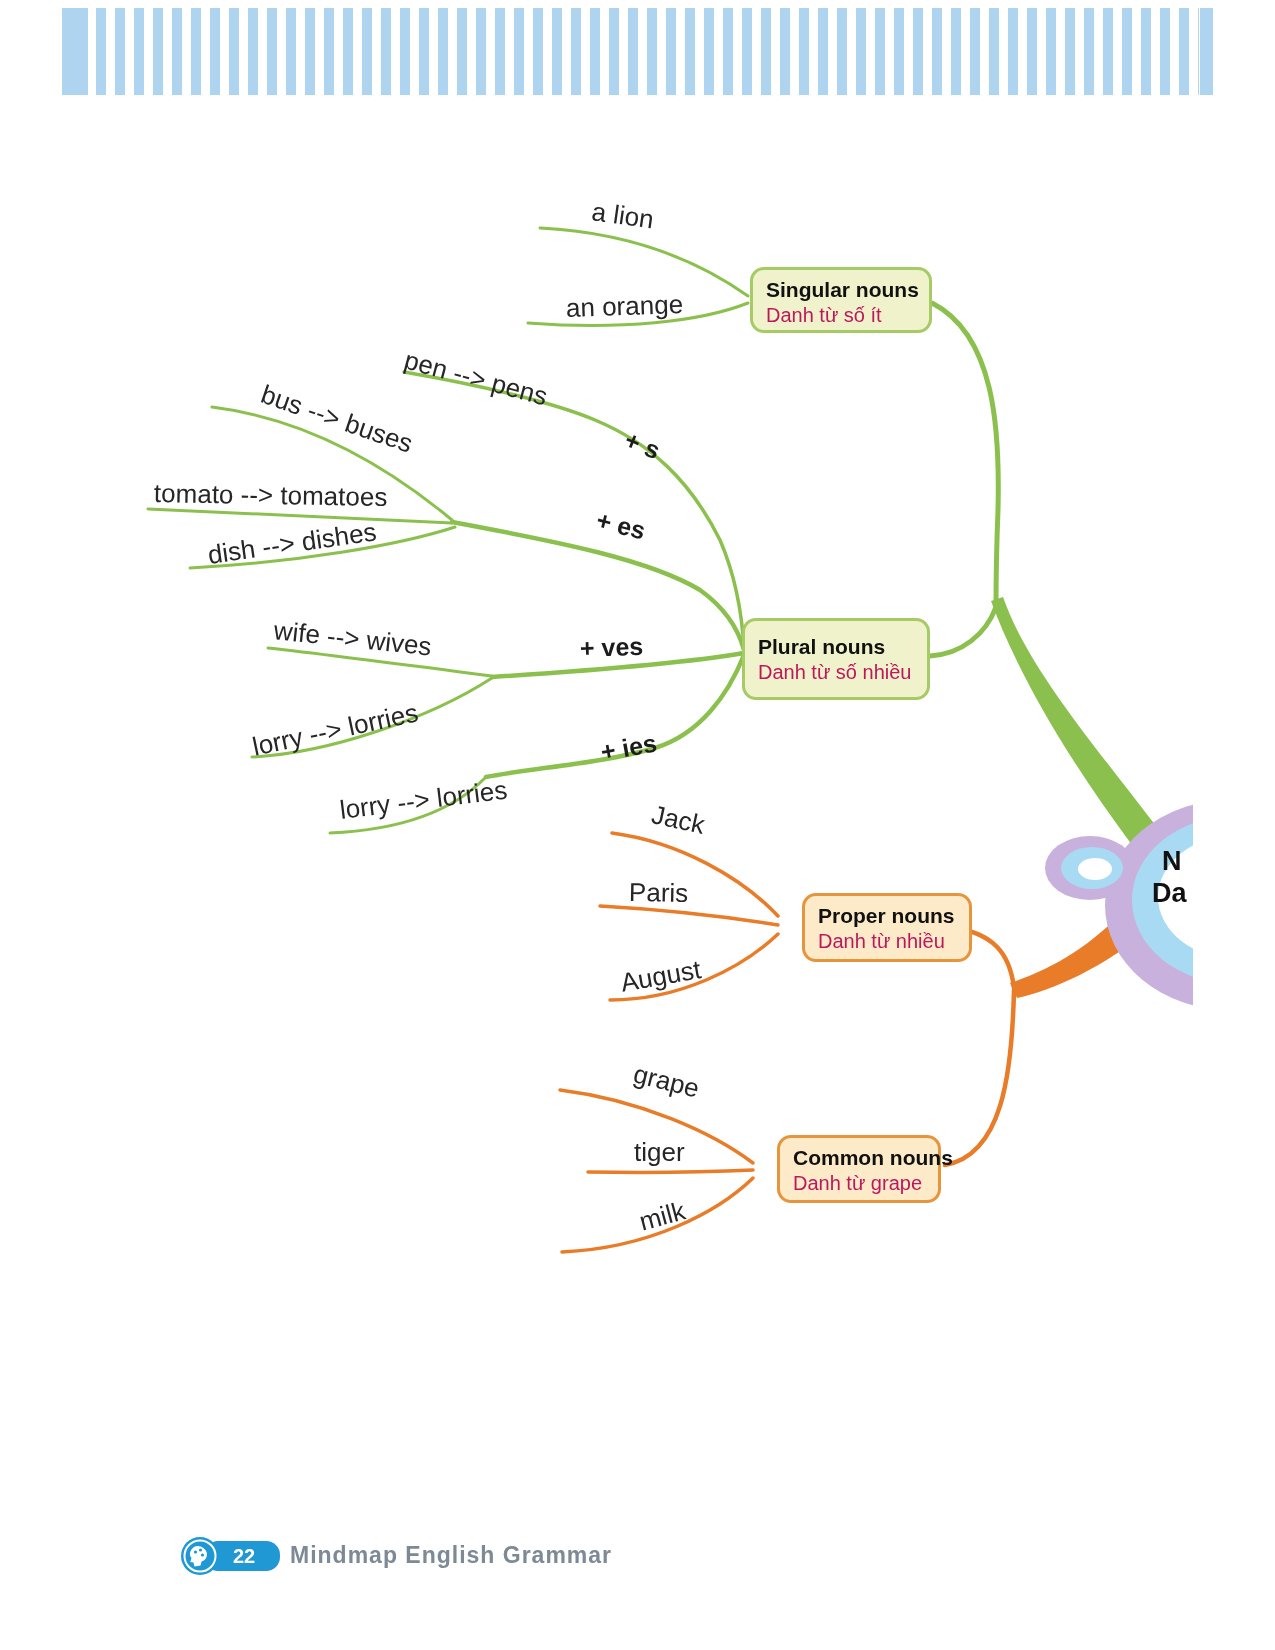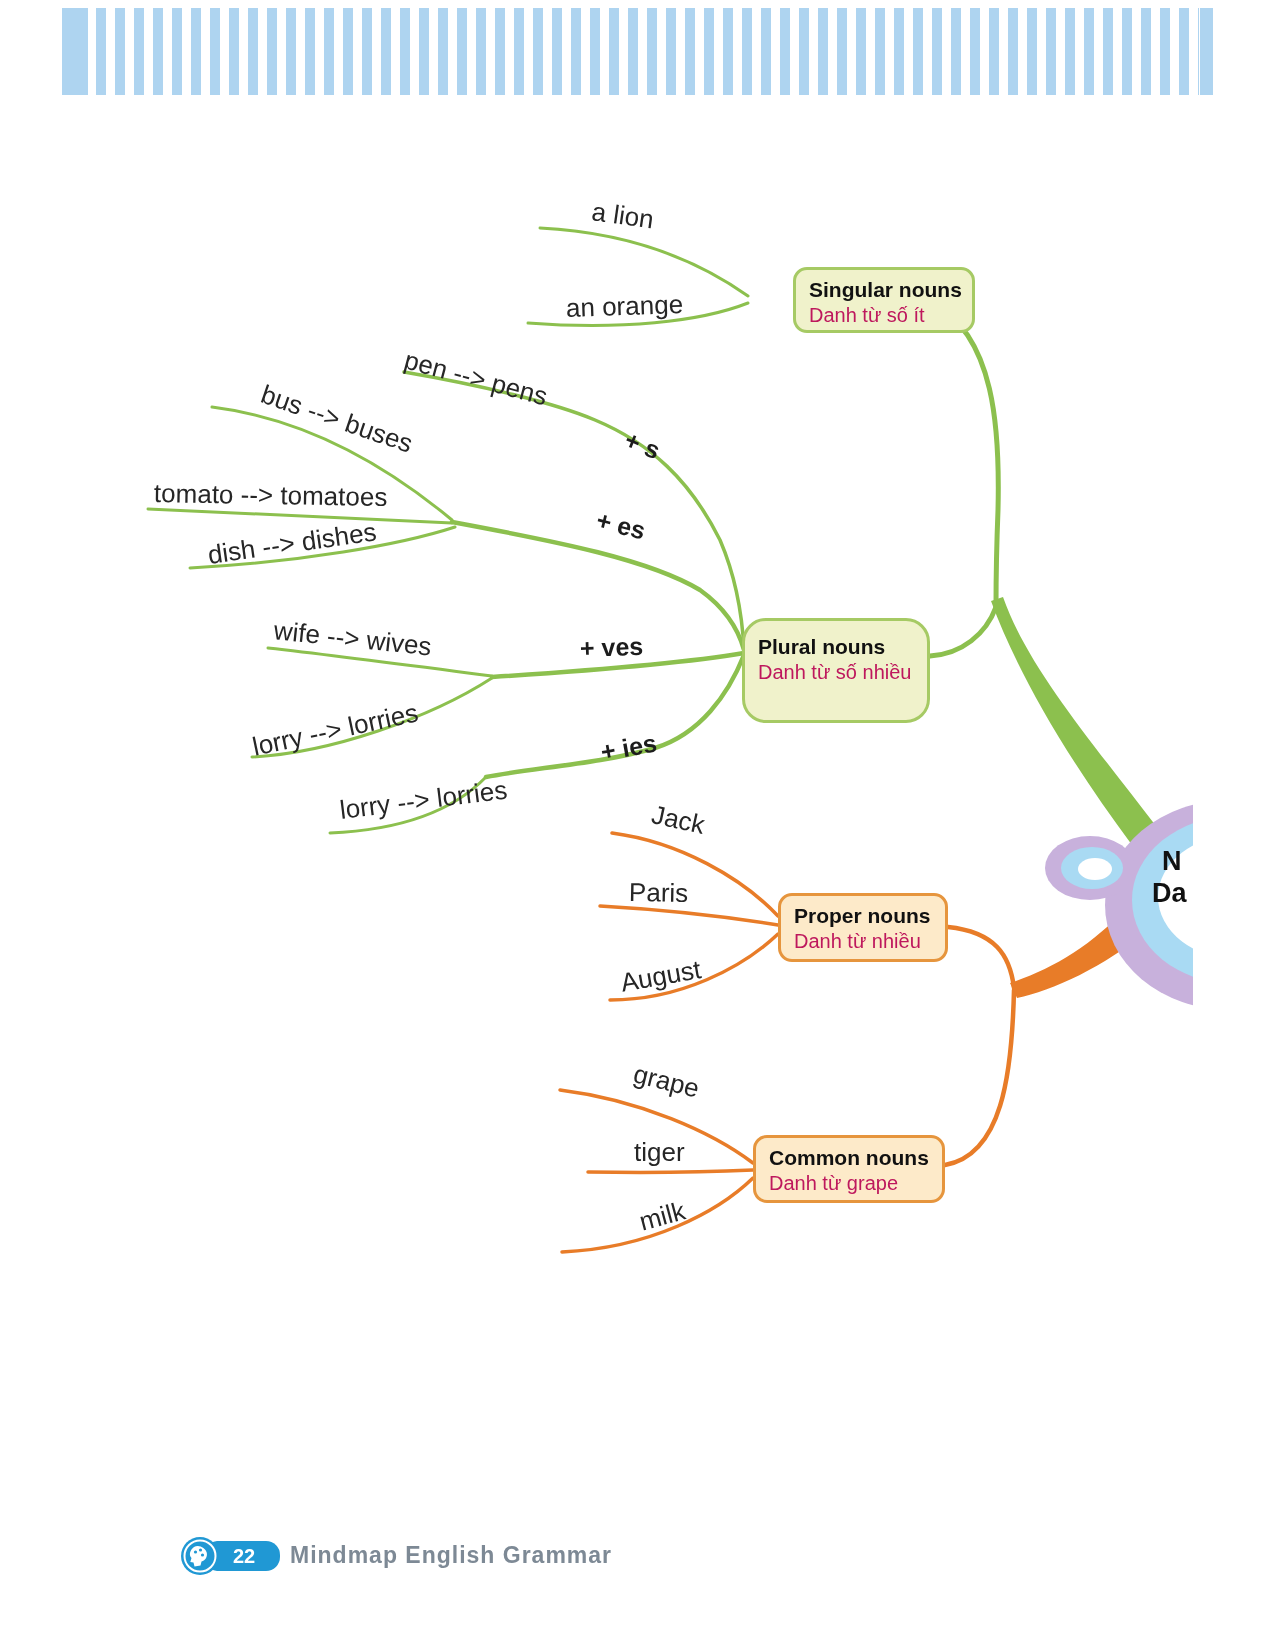--- a/index.html
+++ b/index.html
@@ -13,21 +13,21 @@
   .stripe-run{position:absolute;left:34px;top:0;width:1103px;height:87px;
     background:repeating-linear-gradient(to right,var(--stripe) 0 10px,#fff 10px 19px);}
   .stripe-tail{position:absolute;right:0;top:0;width:13px;height:87px;background:var(--stripe);}
   
   .map-lines{position:absolute;left:0;top:0;}
   
   .leaf{position:absolute;font-size:26px;color:#262626;white-space:nowrap;transform-origin:left center;}
   .rule{position:absolute;font-size:25px;font-weight:bold;color:#1c1c1c;white-space:nowrap;transform-origin:left center;}
   .node{position:absolute;border-radius:14px;padding:7px 13px;box-sizing:border-box;white-space:nowrap;}
   .node.green{background:var(--greenfill);border:3px solid var(--greenborder);}
-  .node.orange{background:var(--orangefill);border:3px solid var(--orangeborder);}
+  .node.orange{background:var(--orangefill);border:3px solid var(--orangeborder);margin-left:24px;}
   .node-title{font-size:21px;font-weight:bold;color:#111;line-height:1.25;}
   .node-sub{font-size:20px;color:#be185d;line-height:1.25;}
   .center-text{position:absolute;left:1152px;top:845px;font-size:27px;font-weight:bold;color:#111;line-height:32px;}
   .center-text .l1{margin-left:10px;}
   
   .footer-icon{position:absolute;left:181px;top:1537px;width:38px;height:38px;z-index:3;}
   .footer-pill{position:absolute;left:208px;top:1541px;width:72px;height:30px;background:var(--footerblue);
     border-radius:9px 14px 14px 9px;z-index:2;display:flex;align-items:center;justify-content:center;}
   .footer-pill span{color:#fff;font-weight:bold;font-size:20px;text-align:right;}
   .footer-title{position:absolute;left:290px;top:1542px;font-size:23px;font-weight:bold;
@@ -89,53 +89,53 @@
     </g>
   </svg>
 
   <div class="center-text">
     <div class="l1">N</div>
     <div class="l2">Da</div>
   </div>
 
   <span class="leaf" style="left:592px;top:196px;transform:rotate(8deg);">a lion</span>
   <span class="leaf" style="left:566px;top:293px;transform:rotate(-2deg);">an orange</span>
-  <div class="node green" style="left:750px;top:267px;width:182px;height:66px;margin-left:43px;">
+  <div class="node green" style="left:750px;top:267px;width:182px;height:66px;">
     <div class="node-title">Singular nouns</div>
     <div class="node-sub">Danh từ số ít</div>
   </div>
 
   <span class="leaf" style="left:405px;top:344px;transform:rotate(15deg);">pen --&gt; pens</span>
   <span class="rule" style="left:626px;top:424px;transform:rotate(22deg);">+ s</span>
   <span class="leaf" style="left:262px;top:378px;transform:rotate(19deg);">bus --&gt; buses</span>
   <span class="leaf" style="left:154px;top:478px;transform:rotate(1deg);">tomato --&gt; tomatoes</span>
   <span class="rule" style="left:597px;top:505px;transform:rotate(14deg);">+ es</span>
   <span class="leaf" style="left:208px;top:540px;transform:rotate(-8deg);">dish --&gt; dishes</span>
   <span class="leaf" style="left:274px;top:615px;transform:rotate(6deg);">wife --&gt; wives</span>
   <span class="rule" style="left:580px;top:634px;transform:rotate(-2deg);">+ ves</span>
   <span class="leaf" style="left:253px;top:732px;transform:rotate(-12deg);">lorry --&gt; lorries</span>
   <span class="rule" style="left:601px;top:738px;transform:rotate(-10deg);">+ ies</span>
   <span class="leaf" style="left:340px;top:795px;transform:rotate(-7deg);">lorry --&gt; lorries</span>
-  <div class="node green" style="left:742px;top:618px;width:188px;height:105px;padding-top:13px;border-radius:24px;">
+  <div class="node green" style="left:742px;top:618px;width:188px;height:82px;padding-top:13px;">
     <div class="node-title">Plural nouns</div>
     <div class="node-sub">Danh từ số nhiều</div>
   </div>
 
   <span class="leaf" style="left:652px;top:799px;transform:rotate(12deg);">Jack</span>
   <span class="leaf" style="left:629px;top:877px;transform:rotate(1deg);">Paris</span>
   <span class="leaf" style="left:621px;top:968px;transform:rotate(-10deg);">August</span>
   <div class="node orange" style="left:778px;top:893px;width:170px;height:69px;">
     <div class="node-title">Proper nouns</div>
     <div class="node-sub">Danh từ nhiều</div>
   </div>
 
   <span class="leaf" style="left:634px;top:1058px;transform:rotate(14deg);">grape</span>
   <span class="leaf" style="left:634px;top:1137px;text-align:right;">tiger</span>
   <span class="leaf" style="left:640px;top:1207px;transform:rotate(-15deg);">milk</span>
-  <div class="node orange" style="left:753px;top:1135px;width:192px;height:68px;">
+  <div class="node orange" style="left:753px;top:1135px;width:164px;height:68px;">
     <div class="node-title">Common nouns</div>
     <div class="node-sub">Danh từ grape</div>
   </div>
 
   <div class="footer-icon">
     <svg width="38" height="38" viewBox="0 0 38 38">
       <circle cx="19" cy="19" r="19" fill="var(--footerblue)"></circle>
       <circle cx="19" cy="19" r="15.5" fill="none" stroke="#ffffff" stroke-width="2"></circle>
       <path d="M13 10 c-4 3 -5.5 8 -2.5 11 l-1.2 4 3.2 0.6 1 4 6 -1 1 -4 c4 -1 6.2 -5 5.2 -9 -1.2 -5 -8.2 -8.6 -12.7 -5.6 z" fill="#ffffff"></path>
       <circle cx="14.5" cy="15" r="1.6" fill="var(--footerblue)"></circle>

